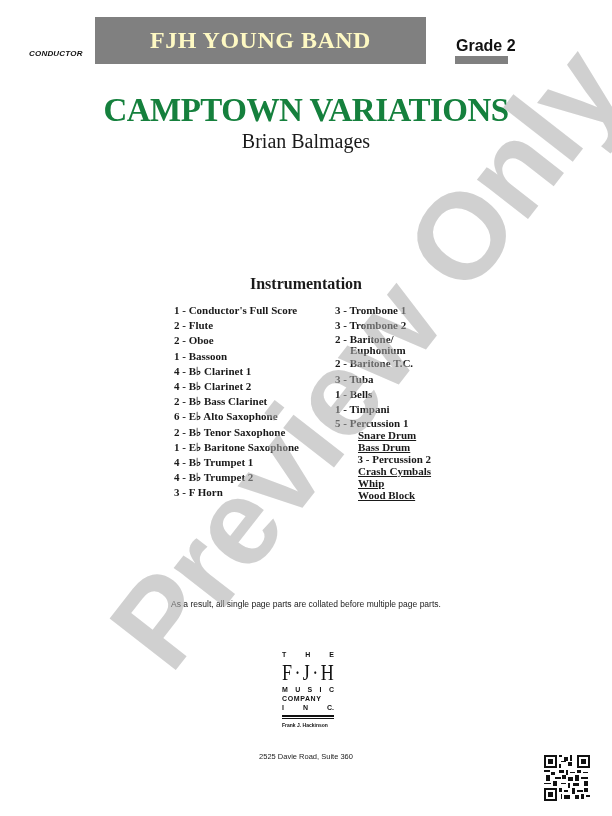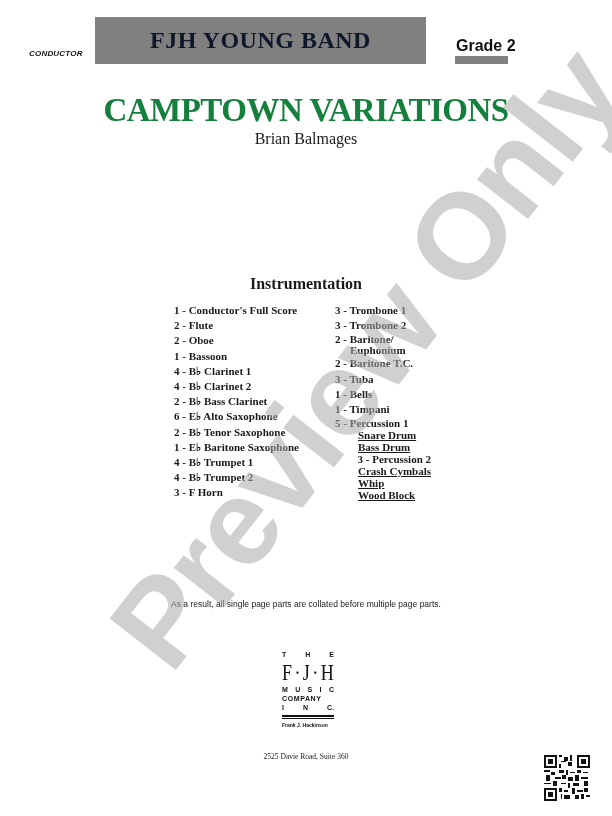--- a/index.html
+++ b/index.html
@@ -13,38 +13,38 @@
   
   .conductor-label {
     left: 29px; top: 49px; font-family: "Liberation Sans", sans-serif;
     font-size: 8px; font-weight: bold; letter-spacing: 0.2px; color: #111; font-style: italic;
   }
   .band-banner {
     left: 95px; top: 17px; width: 331px; height: 47px;
     background: #808080; display: flex; align-items: center; justify-content: center;
   }
   .band-banner span {
-    color: #0f172a; font-family: "Liberation Serif", serif; font-size: 24px;
+    color: #fef9c3; font-family: "Liberation Serif", serif; font-size: 24px;
     letter-spacing: 0.5px; font-weight: bold;
   }
   .grade-label {
     left: 456px; top: 37px; font-family: "Liberation Sans", sans-serif;
     font-size: 16px; font-weight: bold; color: #111;
   }
   .grade-bar { left: 455px; top: 56px; width: 53px; height: 8px; background: #808080; }
 
   
   .title {
     left: 0; width: 612px; top: 92px; text-align: center;
     font-family: "Liberation Serif", serif; font-weight: bold;
     font-size: 33px; letter-spacing: -0.5px; color: #15803d;
   }
   .composer {
     left: 0; width: 612px; top: 130px; text-align: center;
-    font-family: "Liberation Serif", serif; font-size: 16px; color: #1a1a1a;
+    font-family: "Liberation Serif", serif; font-size: 20px; color: #1a1a1a;
   }
 
   
   .instr-heading {
     left: 0; width: 612px; top: 275px; text-align: center;
     font-family: "Liberation Serif", serif; font-weight: bold; font-size: 16px;
   }
   .instr-col { top: 303px; font-family: "Liberation Serif", serif; font-weight: bold; font-size: 11px; line-height: 15.2px; }
   .instr-col.left { left: 174px; }
   .instr-col.right { left: 335px; }
@@ -62,21 +62,21 @@
   .logo { left: 282px; top: 650px; width: 52px; height: 85px; font-family: "Liberation Sans", sans-serif; color: #111; }
   .logo-row { display: flex; justify-content: space-between; font-weight: bold; font-size: 7px; line-height: 9px; }
   .logo-big { display: flex; justify-content: space-between; font-family: "Liberation Serif", serif; font-size: 24px; line-height: 26px; transform: scaleX(0.75); transform-origin: left; width: 69px; }
   .logo-rule1 { height: 2px; background: #111; margin-top: 3px; }
   .logo-rule2 { height: 1px; background: #111; margin-top: 1px; }
   .logo-sig { font-size: 5px; font-weight: bold; margin-top: 3px; white-space: nowrap; }
 
   
   .address {
     left: 0; width: 612px; top: 752px; text-align: center;
-    font-family: Liberation Serif, serif; font-size: 7.5px; line-height: 10px; color: #222;
+    font-family: Liberation Sans, sans-serif; font-size: 7.5px; line-height: 10px; color: #222;
   }
 
   
   .qr { left: 544px; top: 755px; width: 46px; height: 46px; }
 
   
   .watermark {
     left: 30px; top: 360px; transform: rotate(-52deg); transform-origin: center;
     font-family: "Liberation Sans", sans-serif; font-weight: bold; font-size: 122px;
     color: rgba(170,170,170,0.55); white-space: nowrap; pointer-events: none;

